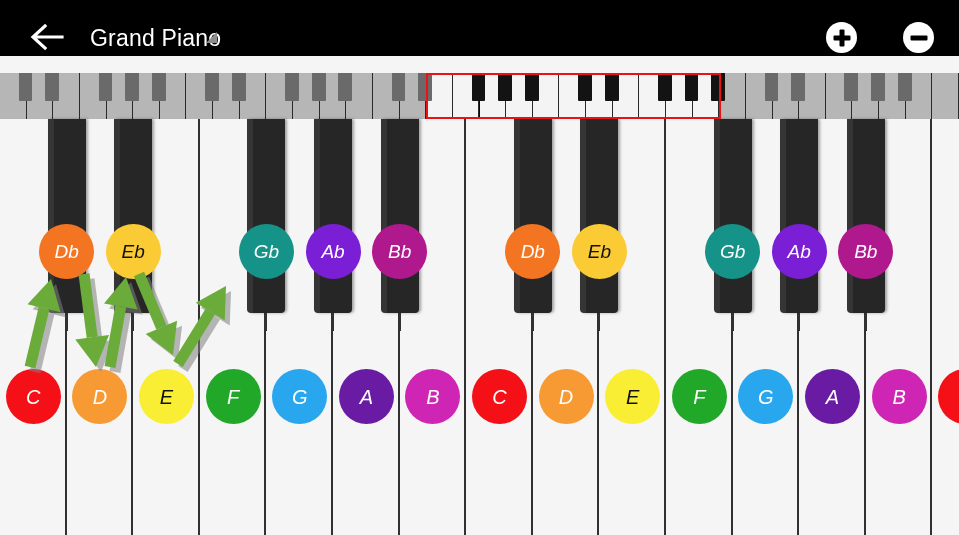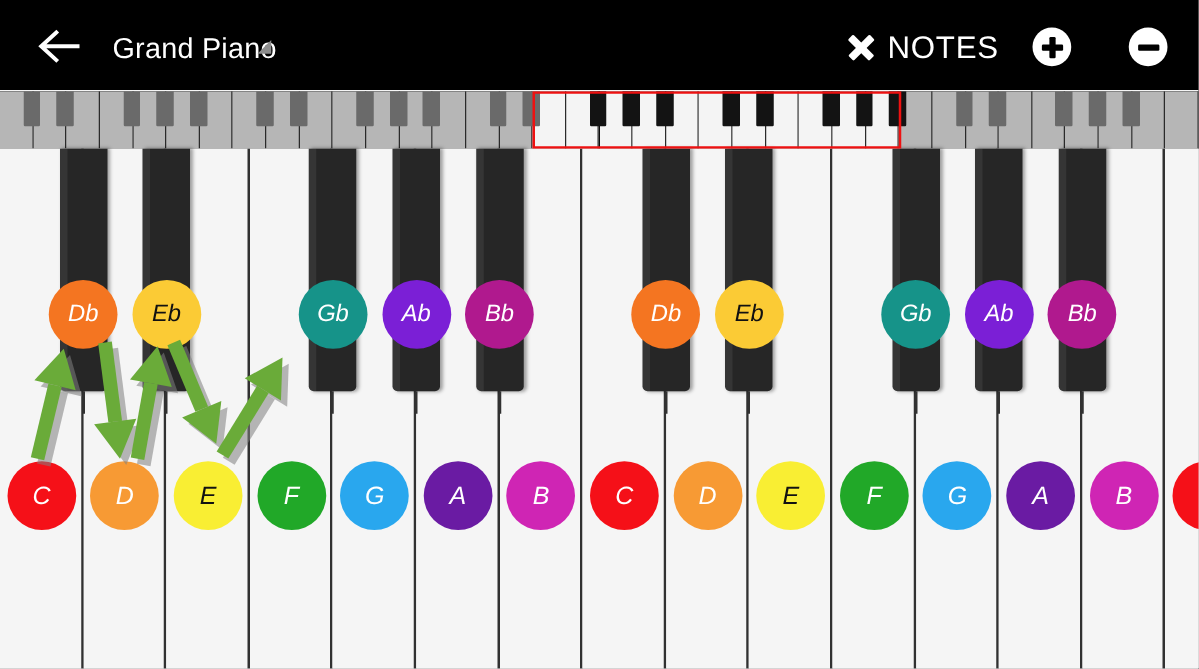--- a/index.html
+++ b/index.html
@@ -5,21 +5,21 @@
   html,body{margin:0;padding:0;background:#000;}
   body{
     width:959px;height:535px;overflow:hidden;
     font-family:"Liberation Sans","DejaVu Sans",sans-serif;
     -webkit-font-smoothing:antialiased;
   }
   #app{position:relative;width:959px;height:535px;background:#f5f5f5;overflow:hidden;}
 
   
   .topbar{
-    position:absolute;left:0;top:0;width:959px;height:72px;
+    position:absolute;left:0;top:0;width:959px;height:56px;
     background:#000;
   }
   .back-icon{
     position:absolute;left:29px;top:21px;width:36px;height:32px;cursor:pointer;
   }
   .title{
     position:absolute;left:90px;top:21px;height:34px;line-height:34px;
     color:#fff;font-size:23px;letter-spacing:.2px;white-space:nowrap;
   }
   .title-caret{
@@ -105,27 +105,20 @@
 
     <div class="back-icon">
       <svg viewBox="0 0 36 32" width="36" height="32" aria-hidden="true">
         <path d="M33 16 H5 M16 5 L4 16 L16 27" fill="none" stroke="#ffffff" stroke-width="3.2" stroke-linecap="square" stroke-linejoin="miter"></path>
       </svg>
     </div>
 
     <div class="title">Grand Piano</div>
     <div class="title-caret"></div>
 
-    <div class="notes-group">
-      <span class="x-icon">
-          <i></i>
-          <i></i>
-        </span>
-      <span class="notes-label">NOTES</span>
-    </div>
 
     <div class="circ-btn" id="plus-btn">
       <i class="h"></i>
         <i class="v"></i>
     </div>
     <div class="circ-btn" id="minus-btn">
       <i class="h"></i>
     </div>
   </div>
 

